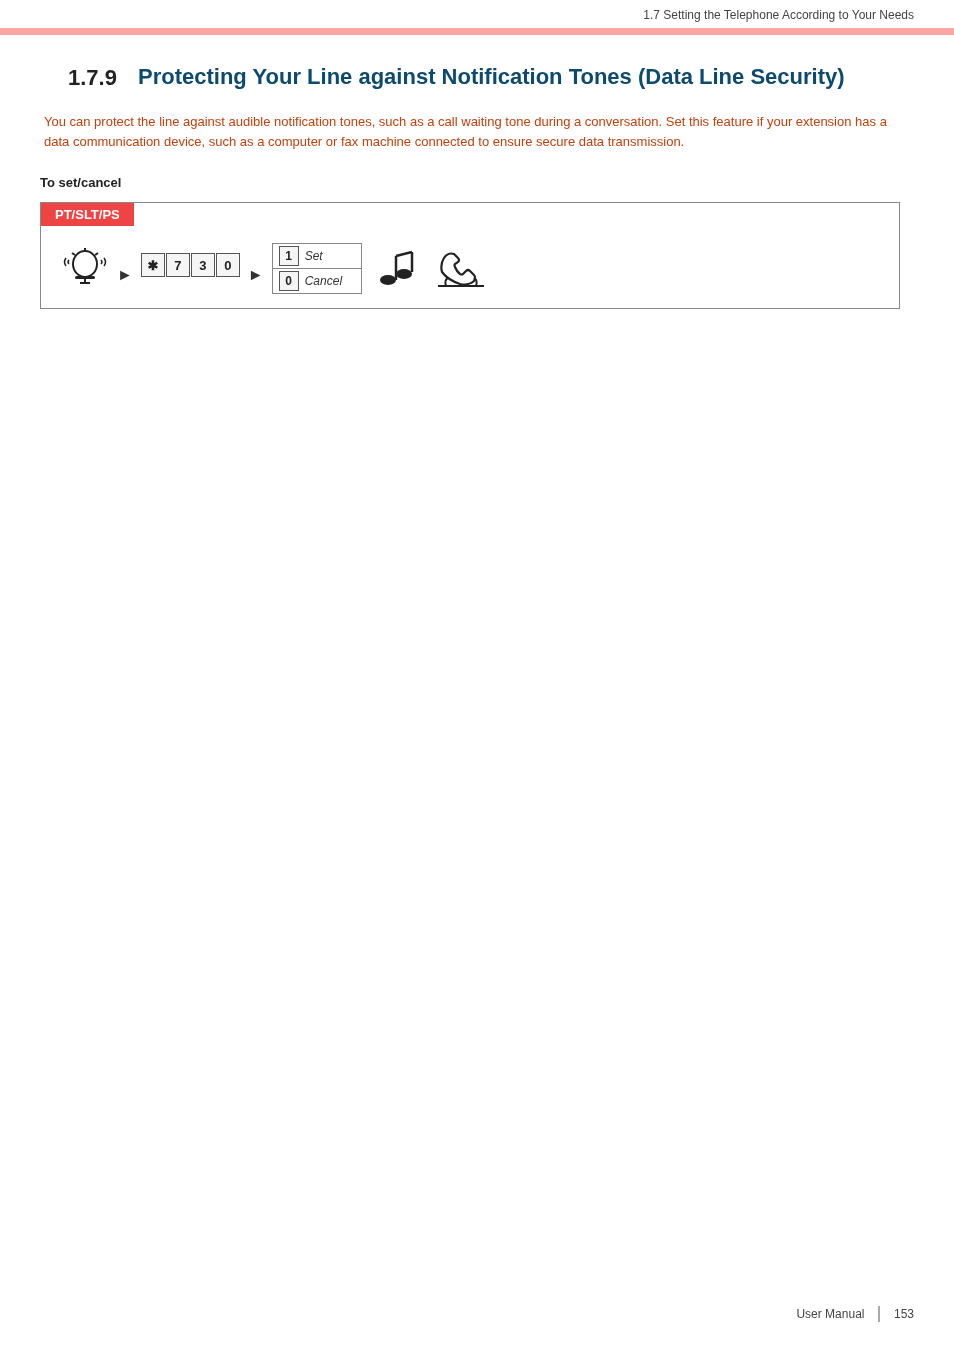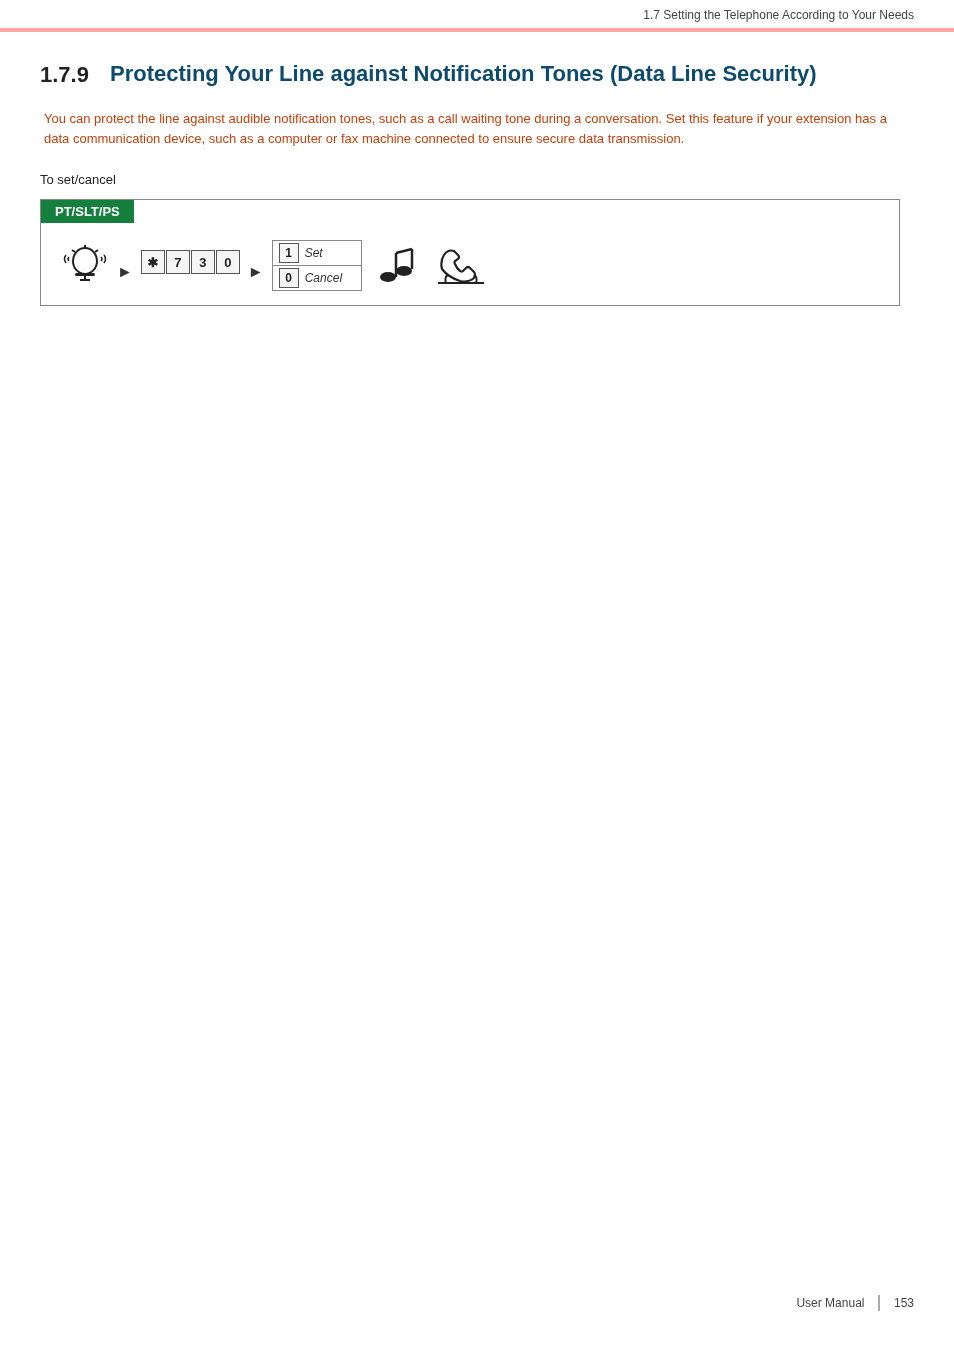--- a/index.html
+++ b/index.html
@@ -9,21 +9,21 @@
       background: #ffffff;
       font-family: Arial, Helvetica, sans-serif;
       font-size: 13px;
       color: #222;
       position: relative;
     }
 
     
     .header-bar {
       width: 100%;
-      border-bottom: 4px solid #fca5a5;
+      border-bottom: 7px solid #fca5a5;
       padding: 8px 40px 6px 40px;
       display: flex;
       justify-content: flex-end;
       align-items: center;
     }
     .header-title {
       font-size: 12px;
       color: #444;
     }
 
@@ -37,56 +37,57 @@
       display: flex;
       align-items: flex-start;
       margin-bottom: 20px;
     }
     .section-number {
       font-size: 22px;
       font-weight: bold;
       color: #222;
       min-width: 70px;
       padding-top: 2px;
+      margin-left: 28px;
     }
     .section-title {
       font-size: 22px;
       font-weight: bold;
       color: #0c4a6e;
       line-height: 1.3;
     }
 
     
     .description {
       font-size: 13px;
       color: #c2410c;
       line-height: 1.6;
       margin-bottom: 22px;
       padding-left: 4px;
     }
 
     
     .sub-heading {
       font-size: 13px;
-      font-weight: normal;
+      font-weight: bold;
       color: #222;
       margin-bottom: 12px;
     }
 
     
     .diagram-box {
       border: 1.5px solid #888;
       padding: 0;
       width: 860px;
       background: #fff;
     }
 
     
     .device-label-bar {
-      background: #15803d;
+      background: #ef4444;
       color: #fff;
       font-size: 13px;
       font-weight: bold;
       padding: 4px 14px;
       display: inline-block;
       margin: 0;
     }
 
     .step-icon {
       font-size: 36px;
@@ -195,21 +196,21 @@
 
     .set-cancel-text {
       font-size: 12px;
       color: #333;
       font-style: italic;
     }
 
     
     .footer {
       position: absolute;
-      bottom: 40px;
+      bottom: 29px;
       right: 40px;
       font-size: 12px;
       color: #444;
       display: flex;
       align-items: center;
       gap: 14px;
     }
 
     .footer-divider {
       width: 1.5px;

